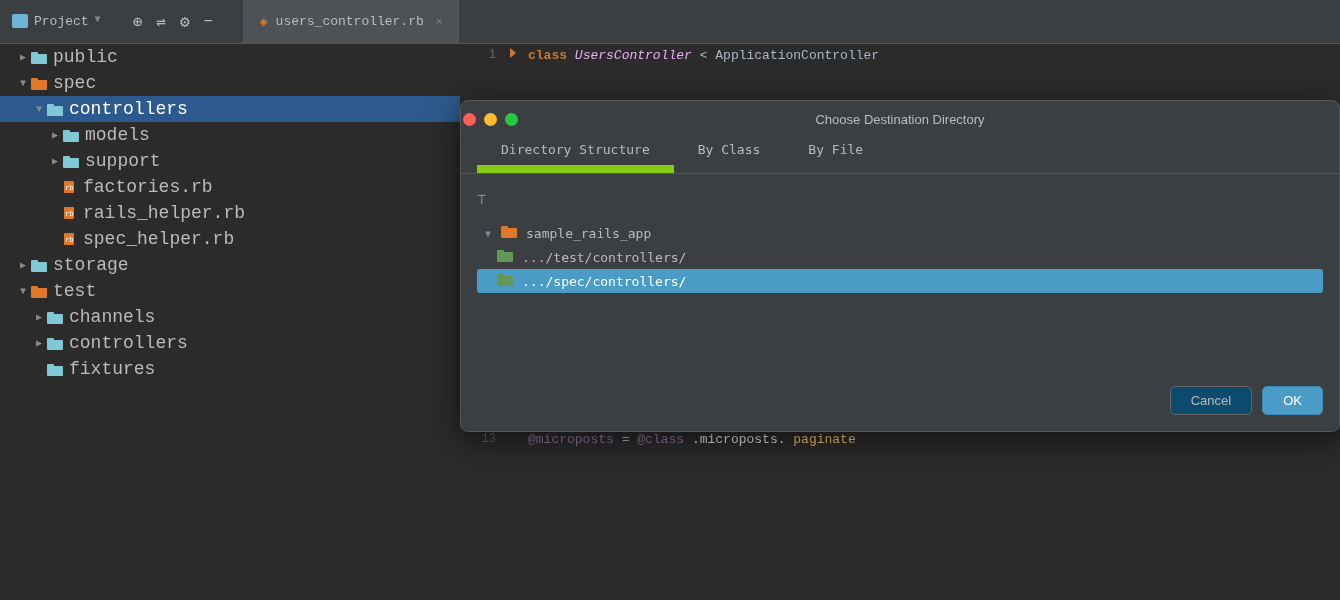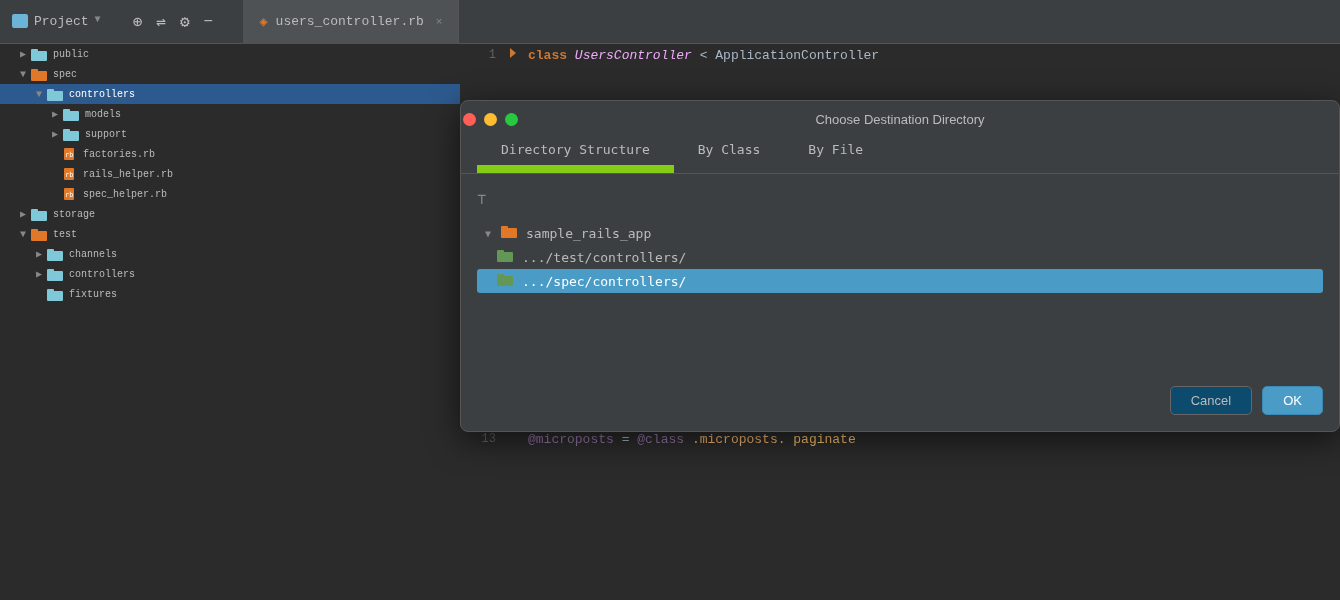--- a/index.html
+++ b/index.html
@@ -148,21 +148,21 @@
       width: 16px;
       height: 14px;
       margin-right: 5px;
       flex-shrink: 0;
       display: inline-flex;
       align-items: center;
     }
 
     .item-label {
       color: #bbb;
-      font-size: 10px;
+      font-size: 18px;
     }
 
     
     .editor-area {
       flex: 1;
       background: #2b2b2b;
       overflow: hidden;
     }
 
     .editor-line {
@@ -550,21 +550,21 @@
           <span style="color:#ffc66d;"> show</span>
         </span>
       </div>
       <div class="editor-line">
         <span class="line-num">13</span>
         <span class="line-gutter">&nbsp;</span>
         <span class="line-content">
           <span style="color:#9876aa;">@microposts</span>
           <span style="color:#a9b7c6;"> = </span>
           <span style="color:#9876aa;">@class</span>
-          <span style="color:#fdba74;">.microposts.</span>
+          <span style="color:#e5e5e5;">.microposts.</span>
           <span style="color:#ffc66d;">paginate</span>
         </span>
       </div>
     </div>
   </div>
 </div>
 
 <div class="modal-overlay">
 
   <div class="modal-titlebar">

